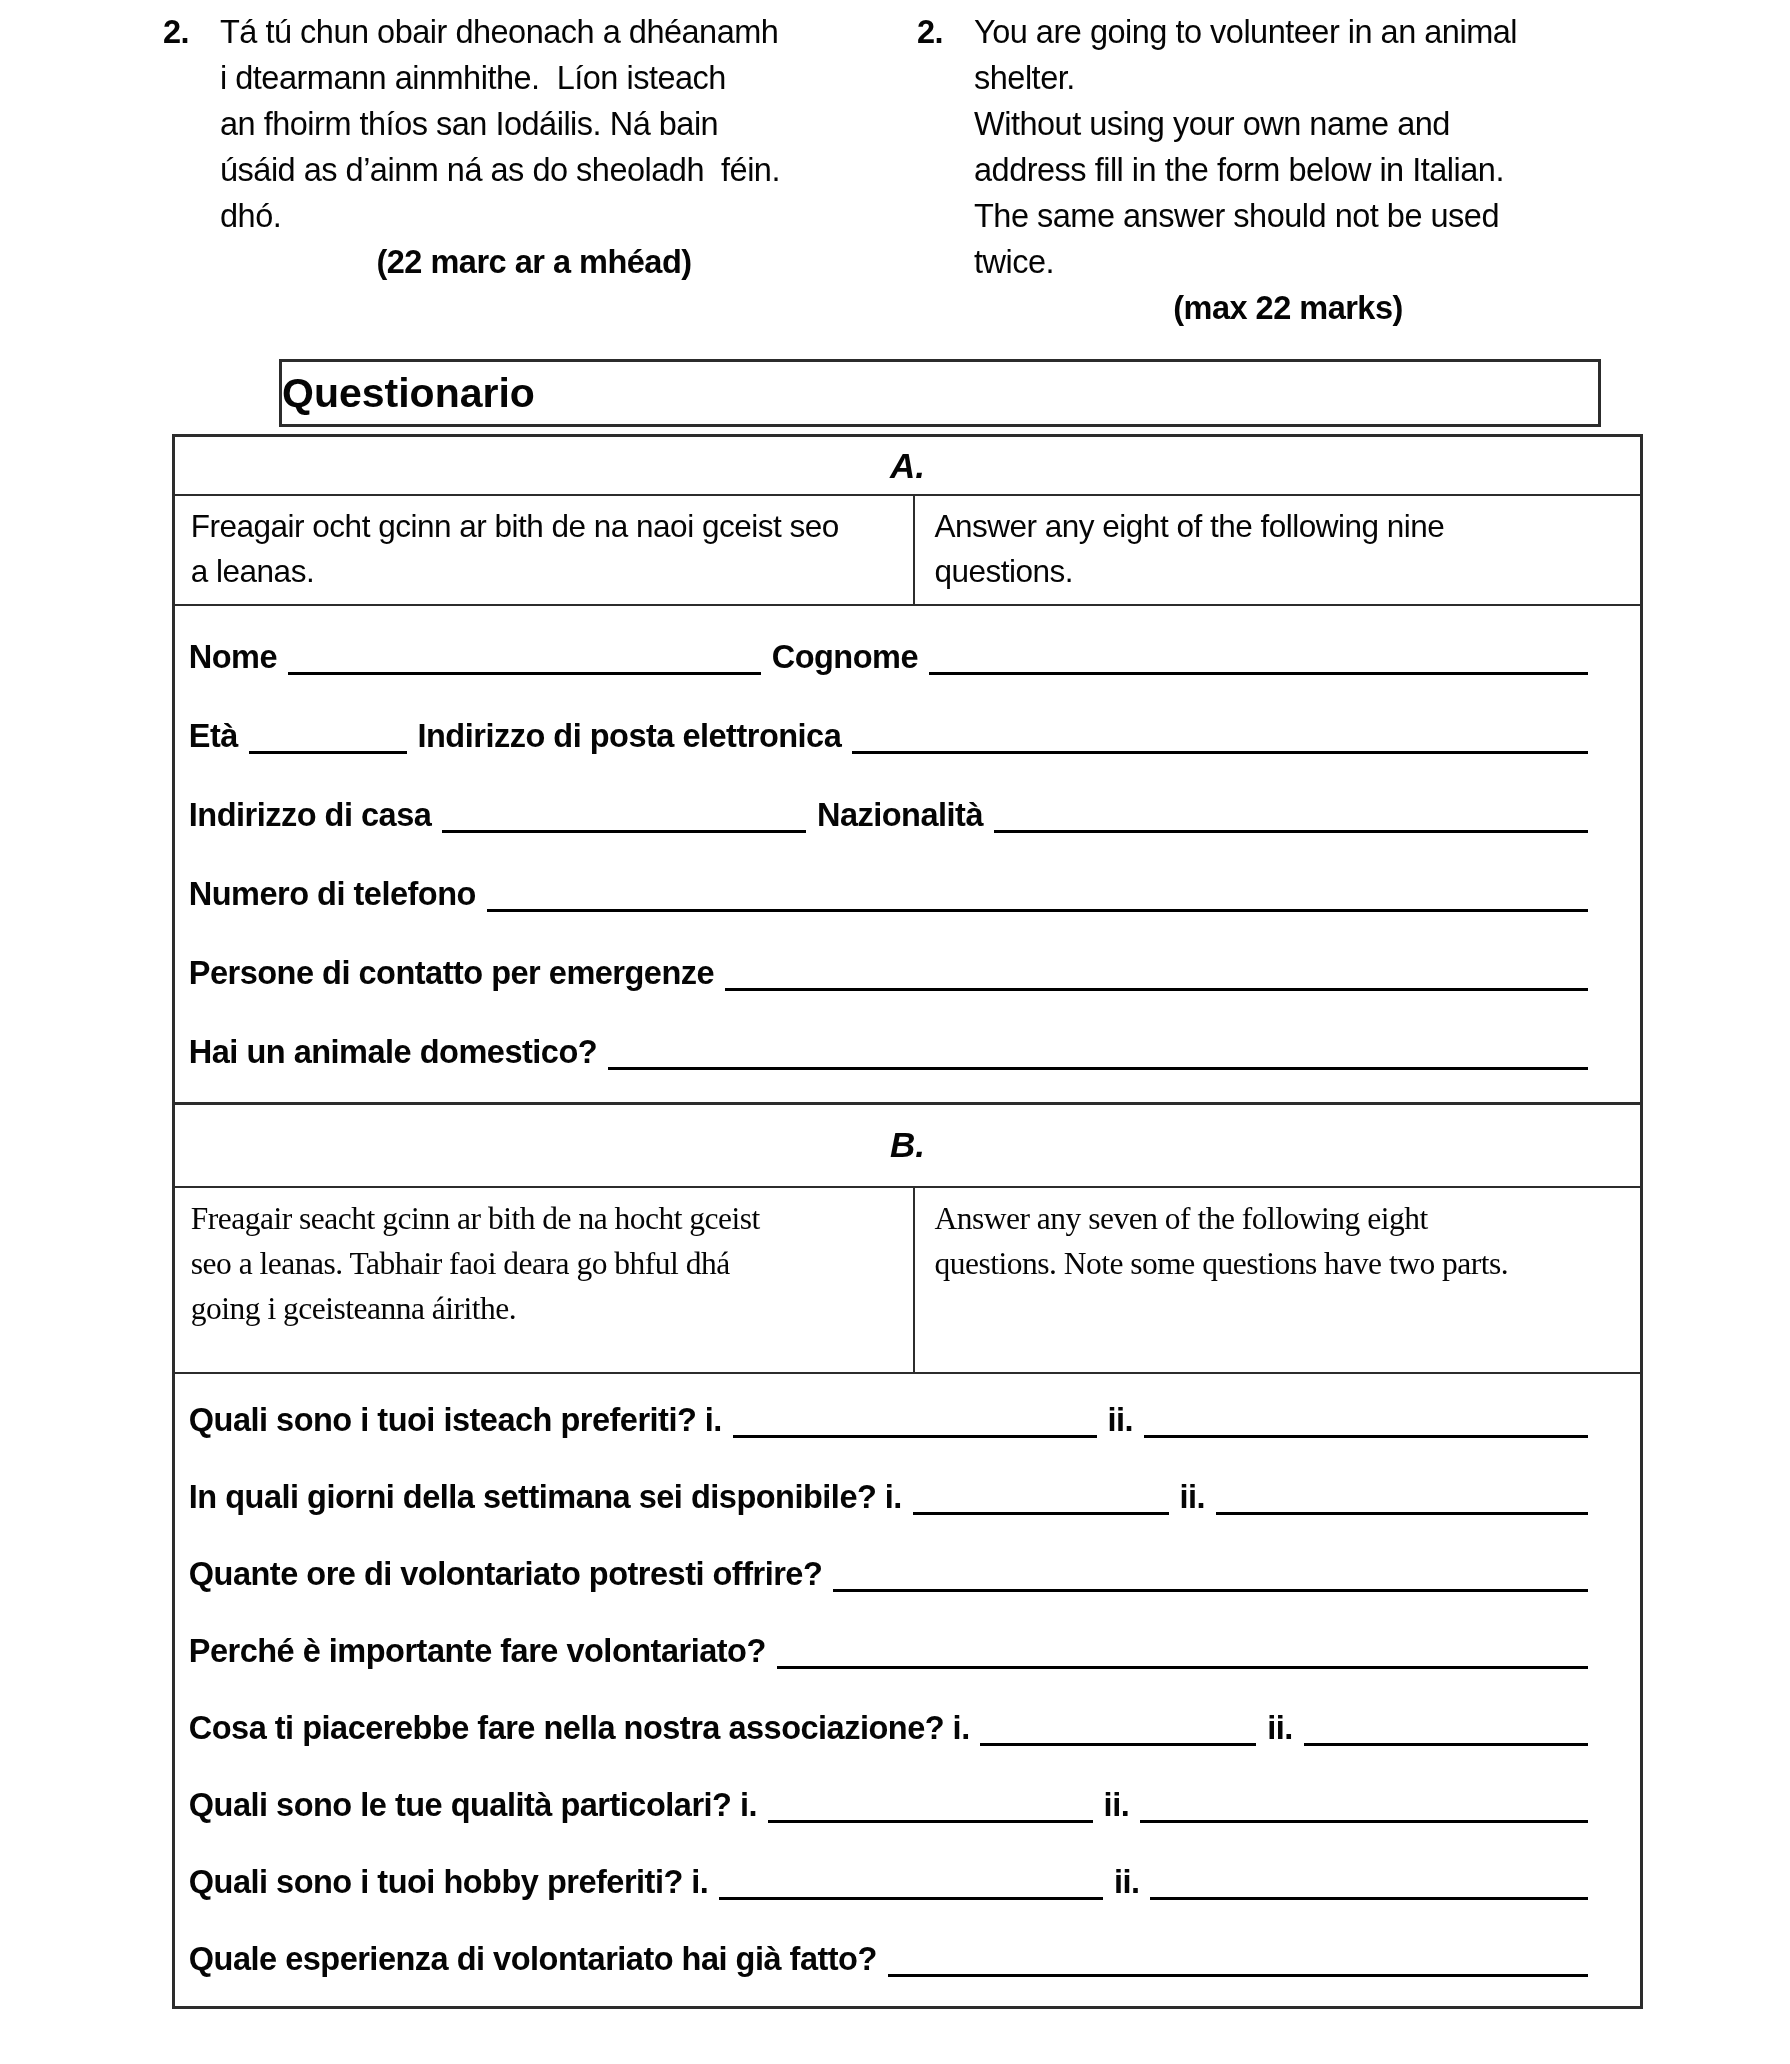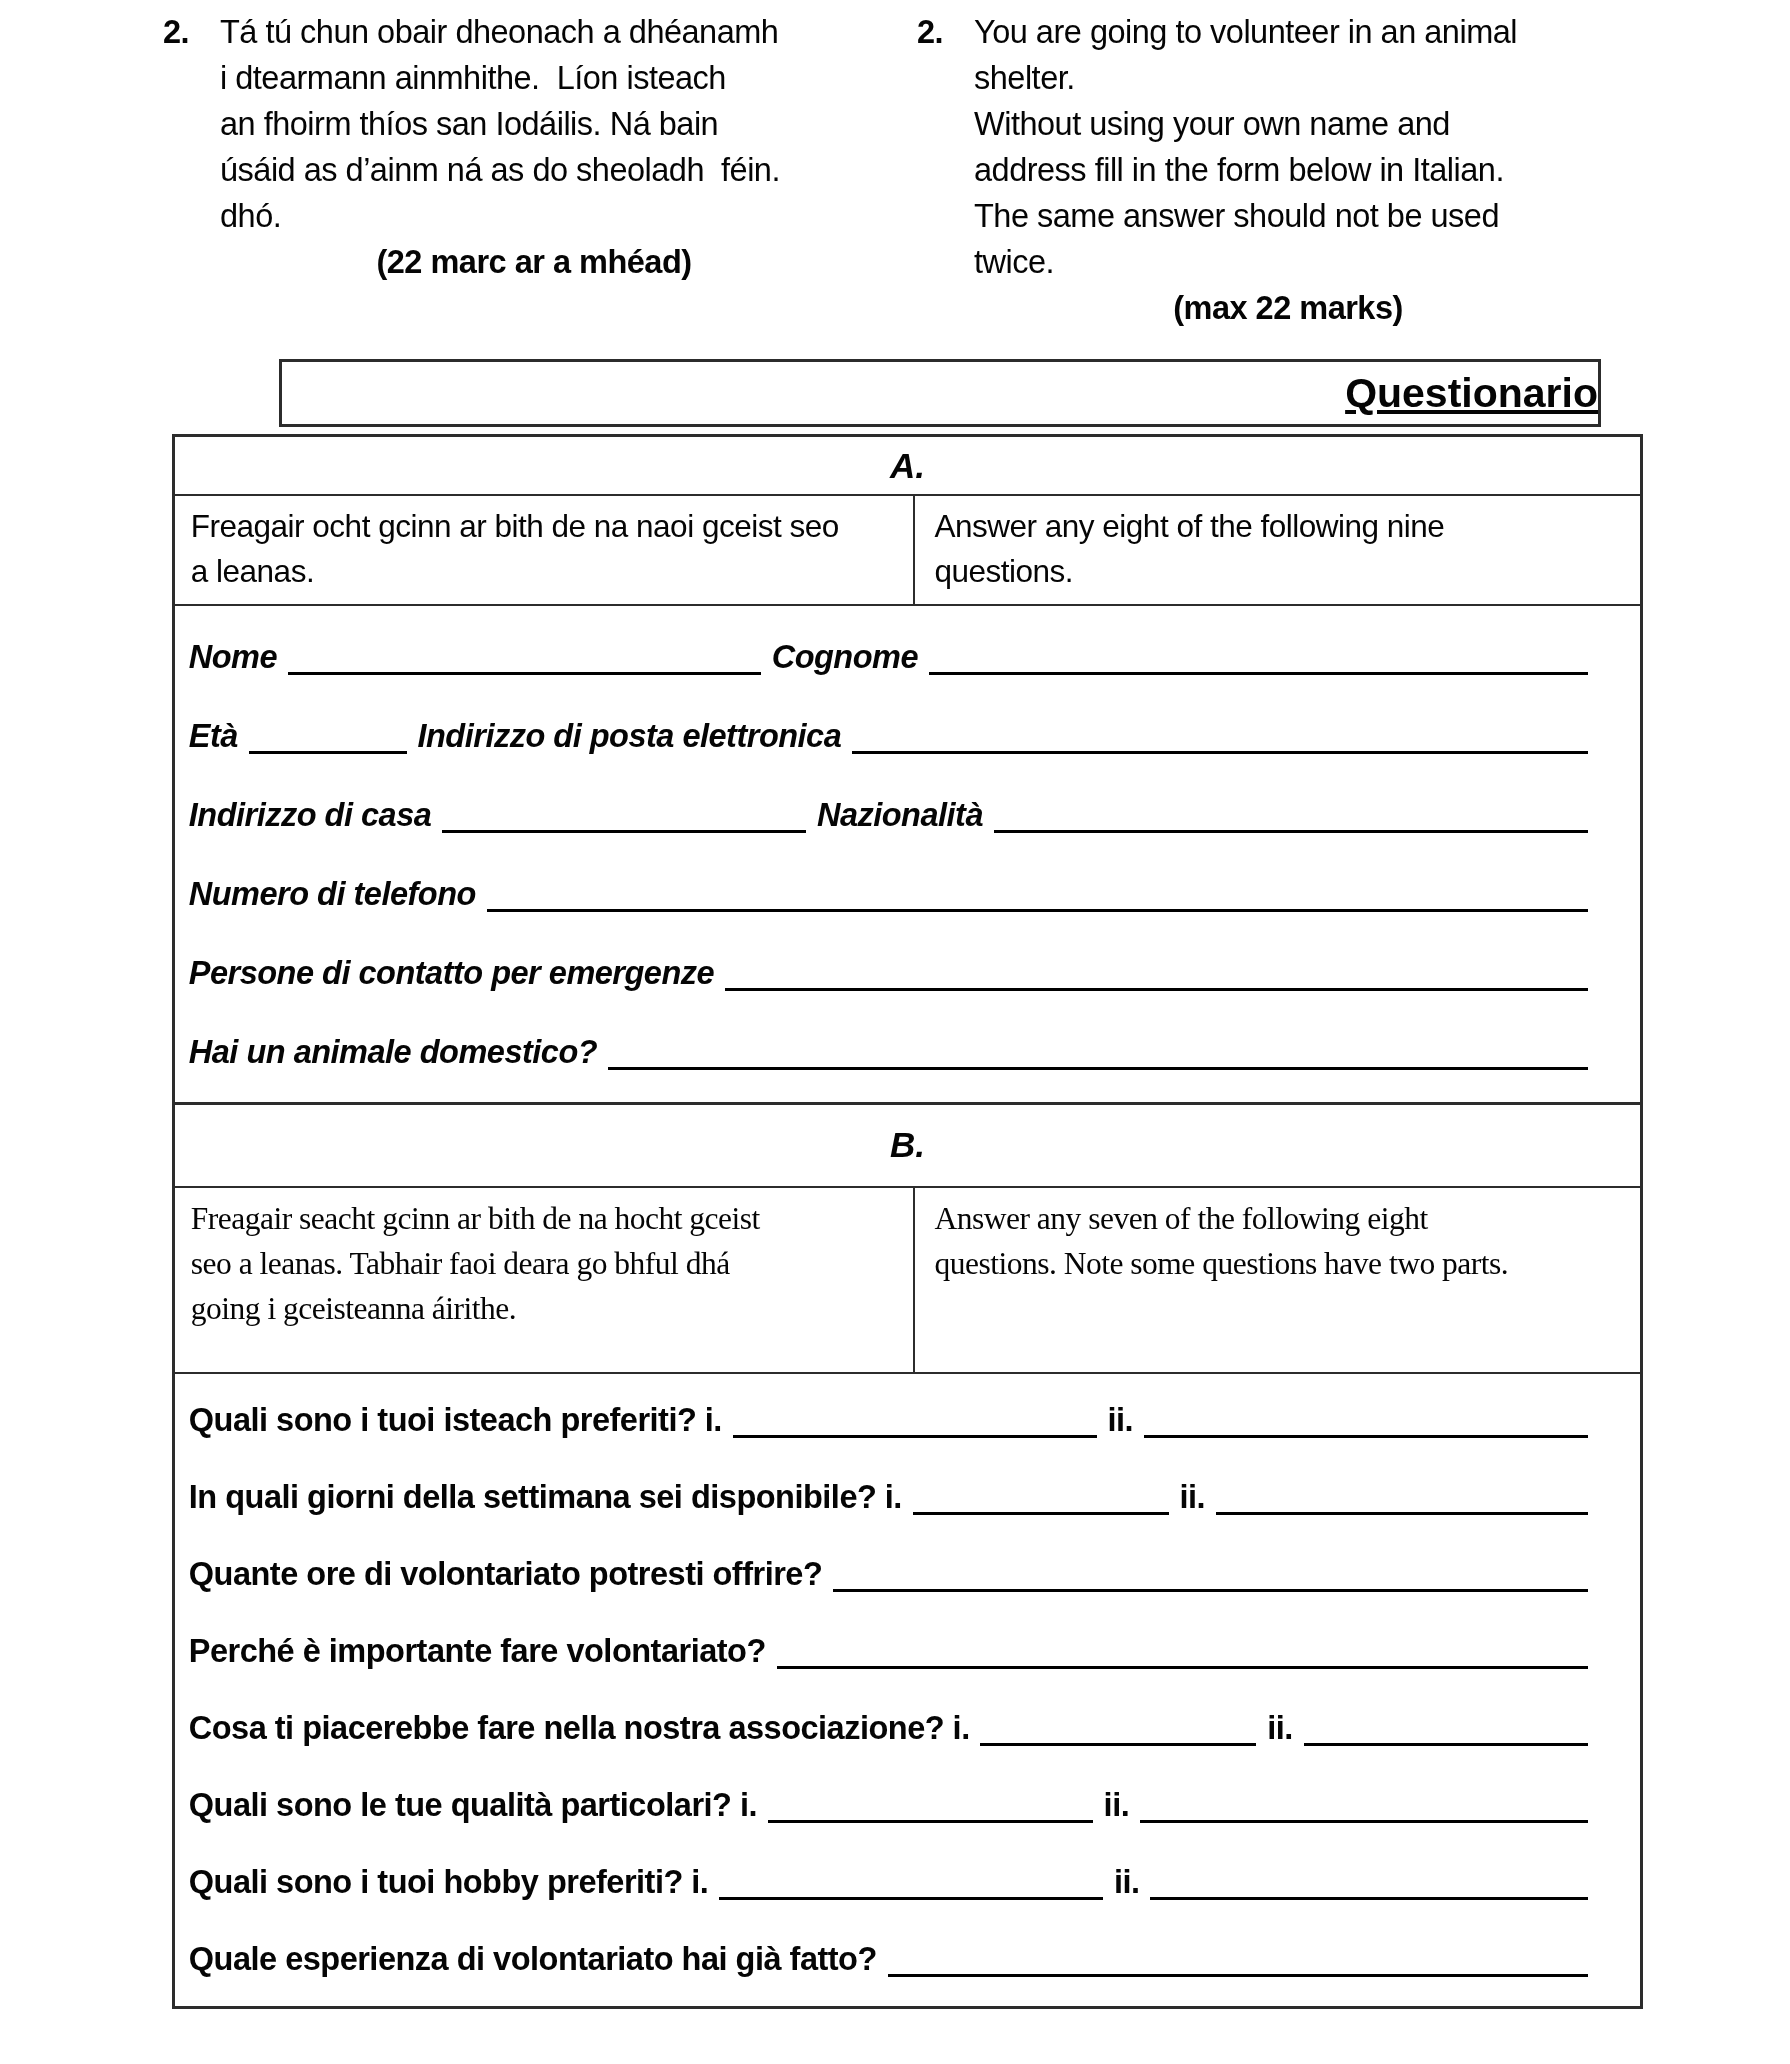--- a/index.html
+++ b/index.html
@@ -16,39 +16,39 @@
   .icol.right{margin-left:69px;}
   .pnum{flex:0 0 57px;font-weight:bold;font-size:32.5px;line-height:46px;letter-spacing:-0.5px;}
   .ptext{flex:1;}
   .line{font-size:32.5px;line-height:46px;letter-spacing:-0.5px;white-space:pre;}
   .seg{white-space:pre;}
   .seg.b{font-weight:normal;margin-top:21px;}
   .marks{font-weight:bold;font-size:32.5px;line-height:43px;margin-top:2px;text-align:center;letter-spacing:-0.5px;white-space:pre;}
   
   .qbox{
     margin:29.6px 0 6.9px 279px;width:1322px;height:68px;box-sizing:border-box;
-    border:3px solid #2c2c2c;display:flex;align-items:center;justify-content:flex-end;text-decoration:underline;
+    border:3px solid #2c2c2c;display:flex;align-items:center;justify-content:flex-start;
   }
   .qtitle{font-size:41px;font-weight:bold;}
   
   .table{margin-left:172px;width:1471px;box-sizing:border-box;border:3px solid #2c2c2c;background:#fff;}
   .sec-head{
     height:57px;border-bottom:2px solid #2c2c2c;
     display:flex;align-items:center;justify-content:center;
     font-size:35px;font-weight:bold;font-style:italic;
   }
   .sec-head.b{height:81px;border-top:3px solid #2c2c2c;}
   .instr{display:flex;border-bottom:2px solid #2c2c2c;}
   .instr .cell{box-sizing:border-box;padding:7.9px 13.8px 9.9px 15.8px;}
   .instr .cell.irish{flex:0 0 50.5%;border-right:2px solid #2c2c2c;}
   .instr .cell.english{flex:1;padding-left:19.7px;}
   .instr.bsec .cell{padding-bottom:41px;font-family:Liberation Serif, serif;}
   .iline{font-size:31.5px;line-height:45px;letter-spacing:-0.5px;white-space:nowrap;}
   
-  .fields{padding:11.8px 41px 9.9px 13.8px;font-style:italic;}
+  .fields{padding:11.8px 41px 9.9px 13.8px;}
   .questions{padding:7.9px 41px 7.9px 13.8px;}
   .frow{display:flex;align-items:center;height:79px;font-size:32.5px;font-weight:bold;letter-spacing:-0.5px;}
   .questions .frow{height:77px;}
   .lbl{white-space:pre;flex:0 0 auto;}
   .blank{
     flex:0 0 auto;height:33px;border-bottom:3.9px solid #000;
     margin:0 10.8px;align-self:center;
   }
   .blank.grow{flex:1 1 auto;}
   .w160{width:158px}.w260{width:256px}.w280{width:276px}.w330{width:325px}

